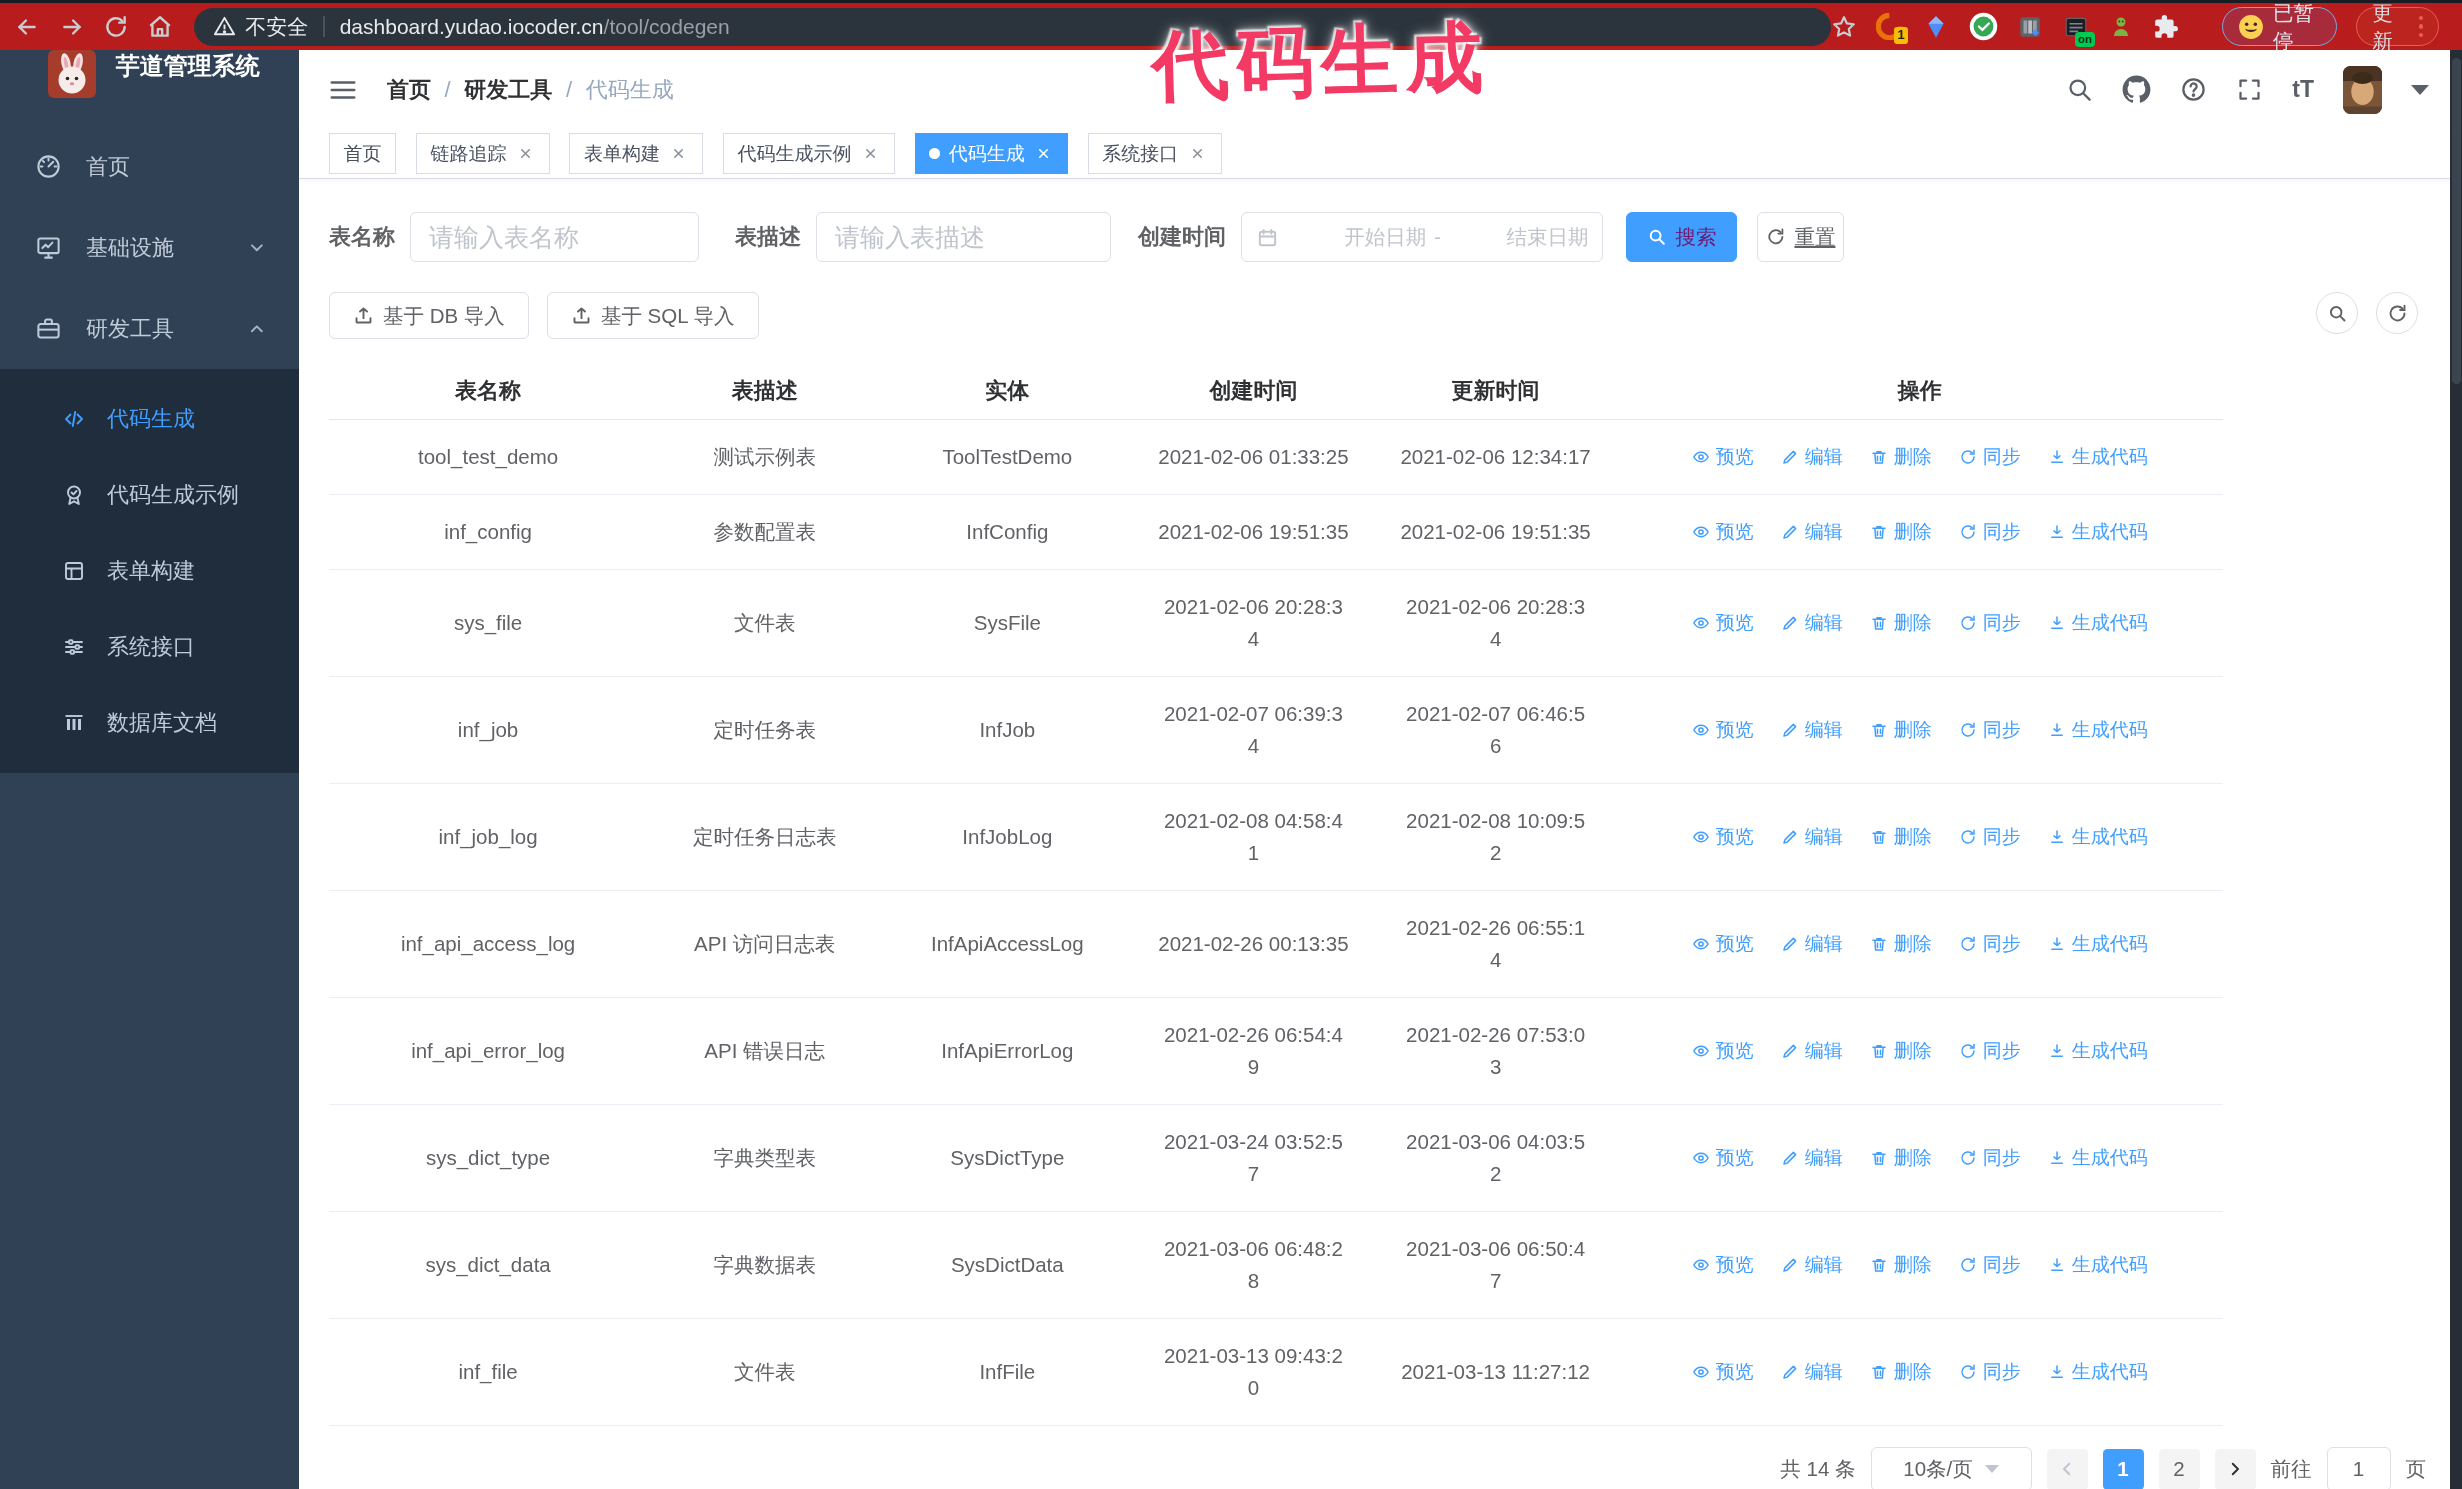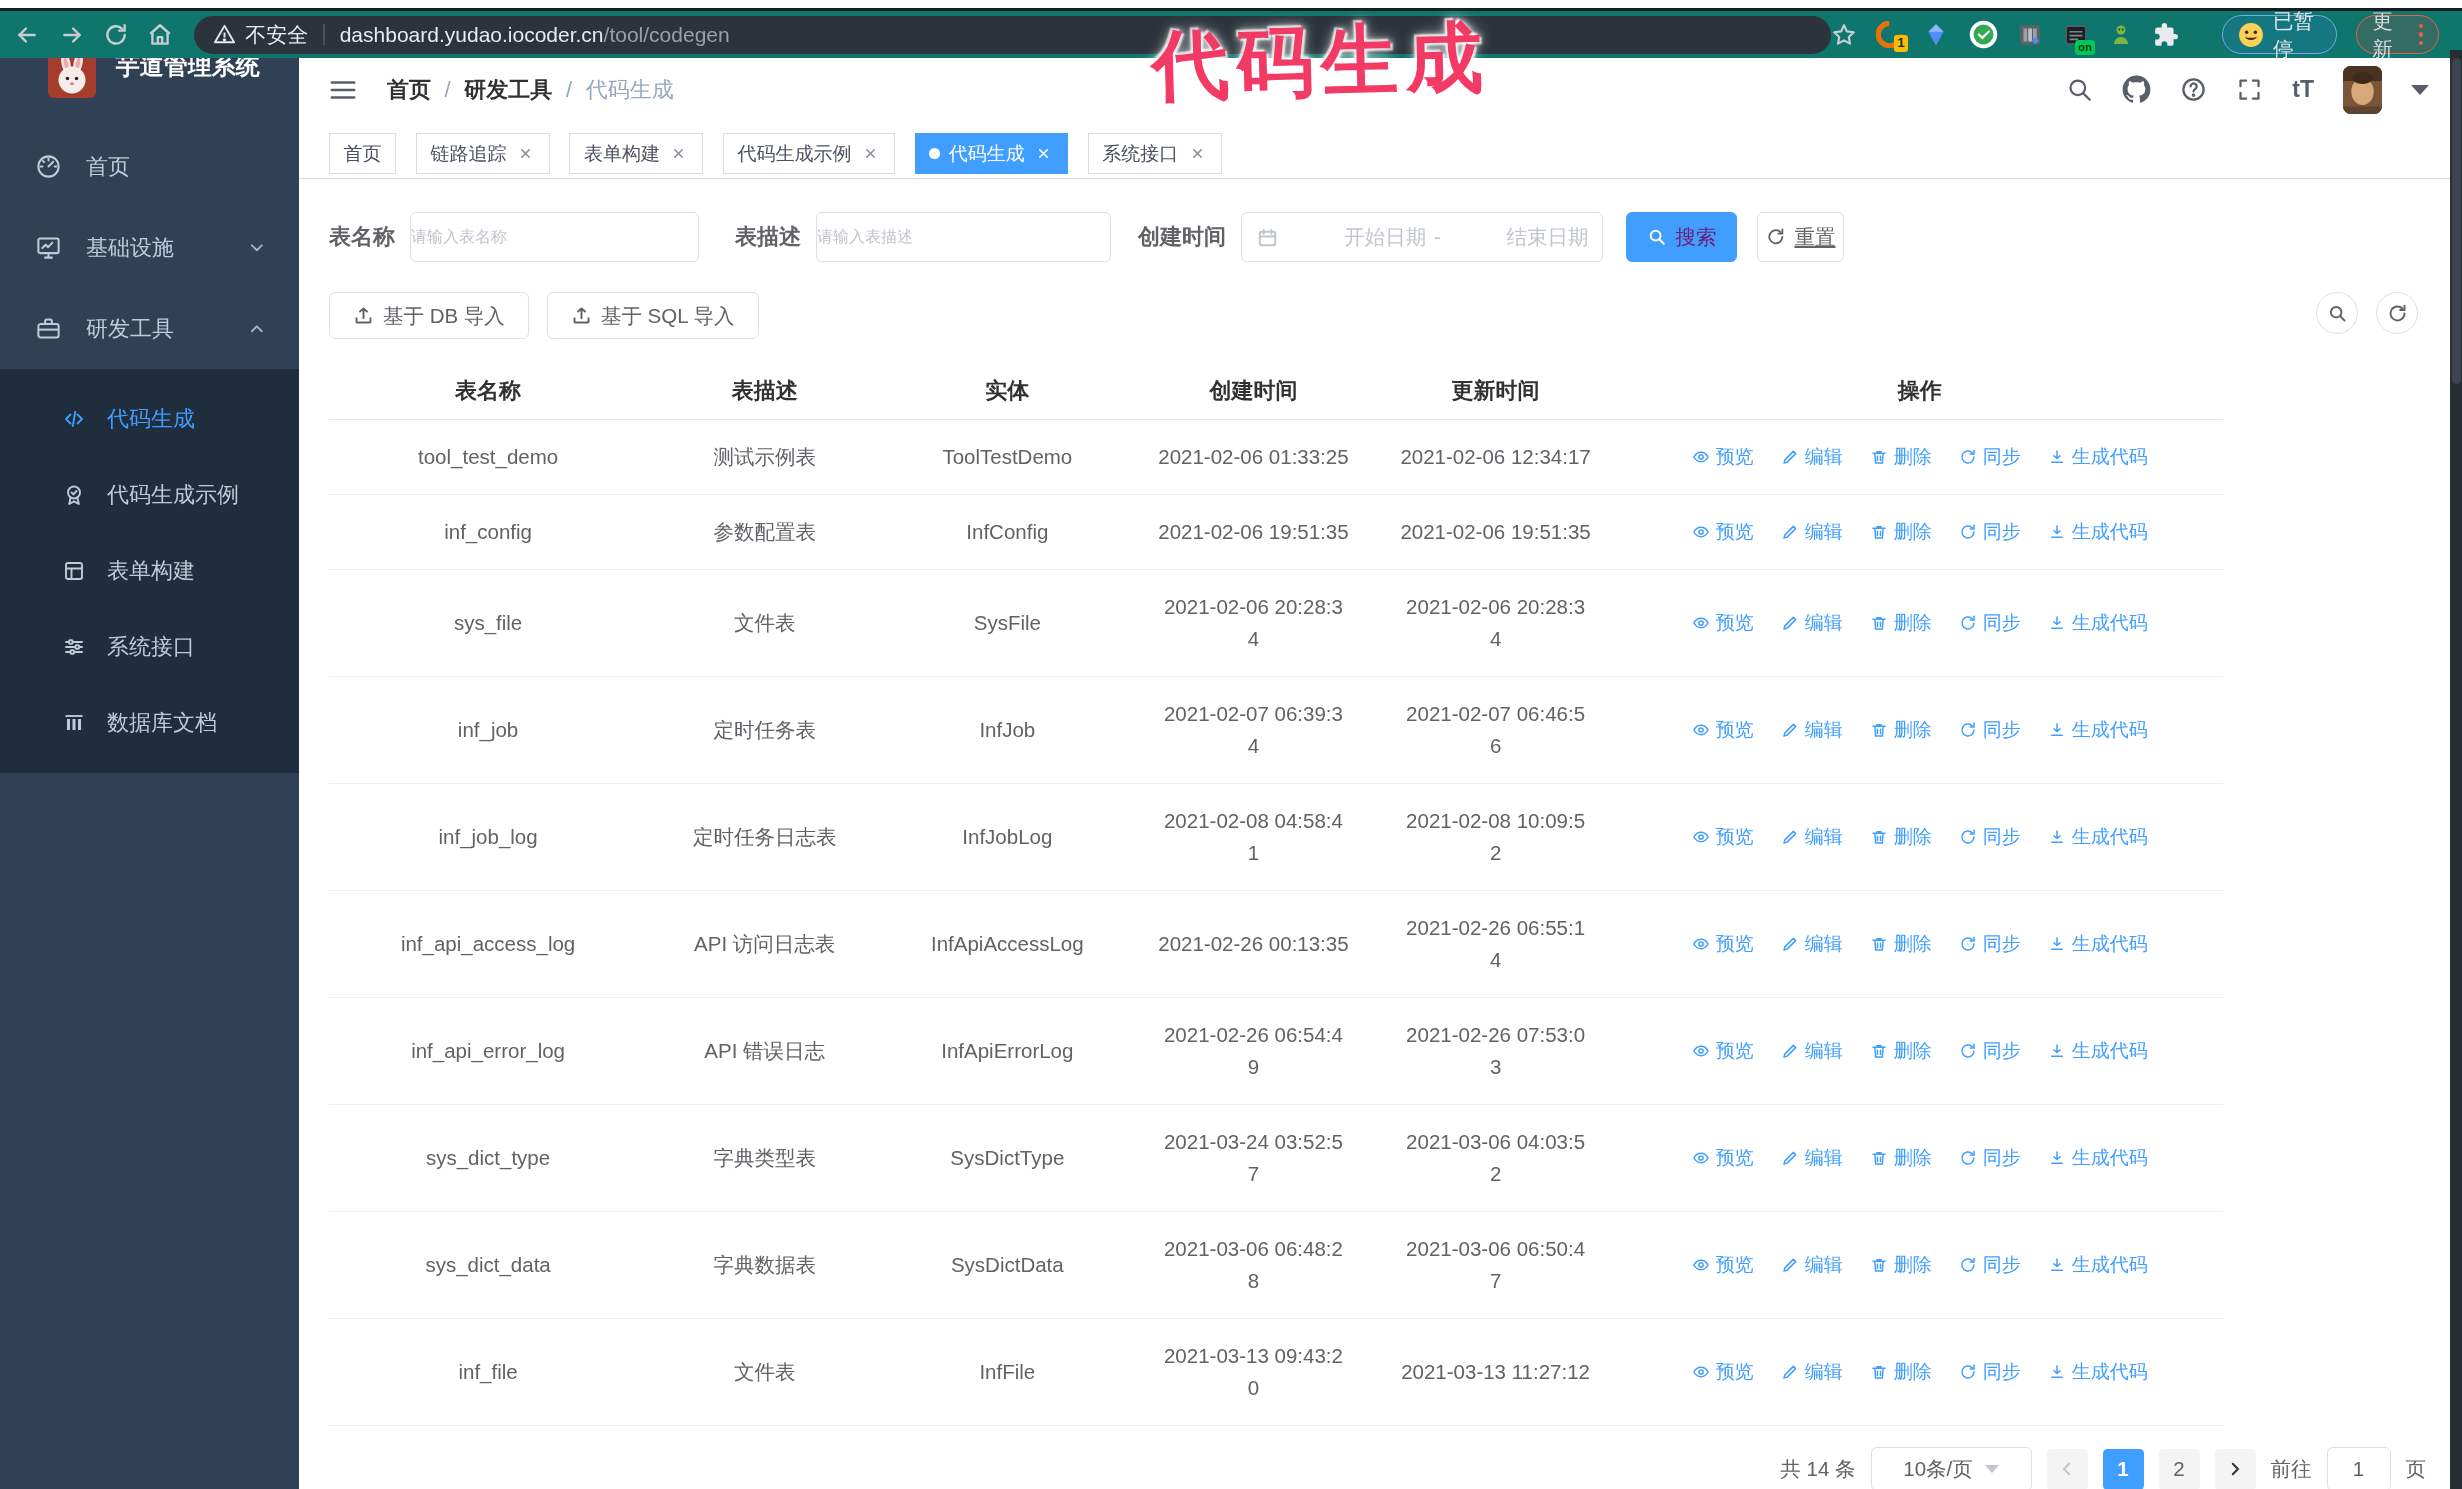--- a/index.html
+++ b/index.html
@@ -1,21 +1,21 @@
 <!DOCTYPE html>
 <html style="font-size:12px"><head>
 <meta charset="utf-8">
 <style>
   * { margin:0; padding:0; box-sizing:border-box; }
   html,body { width:2462px; height:1490px; overflow:hidden; }
   body { font-family:"Liberation Sans","DejaVu Sans",sans-serif; background:#fff; position:relative; }
   svg { display:block; }
 
   
-  .chrome { position:absolute; left:0; top:8px; width:2462px; height:50px; background:#0f766e; border-top:3.8px solid #171d23; display:flex; align-items:center; z-index:5; }
+  .chrome { position:absolute; left:0; top:0; width:2462px; height:50px; background:#b91c1c; border-top:3.8px solid #171d23; display:flex; align-items:center; z-index:5; }
   .chrome .navbtn { width:36px; height:36px; margin-left:10.6px; display:flex; align-items:center; justify-content:center; color:#c8cdd2; }
   .omnibox { margin-left:16.7px; height:38px; flex:0 0 1637px; background:#2b333c; border-radius:19.7px; display:flex; align-items:center; padding:0 19.7px; color:#e8eaed; }
   .sec-chip { display:flex; align-items:center; gap:9px; }
   .sec-chip .sec-text { font-size:21px; color:#e8eaed; }
   .omni-divider { width:1.5px; height:21px; background:#4a535c; margin:0 15px; }
   .url { font-size:21px; }
   .url .host { color:#e8eaed; }
   .url .path { color:#9aa0a6; }
   .chrome-right { display:flex; align-items:center; margin-left:auto; margin-right:23px; gap:19.7px; }
   .ext-ic { width:29px; height:29px; position:relative; display:flex; align-items:center; justify-content:center; }
@@ -66,21 +66,21 @@
   .tag.active { background:#409eff; border-color:#409eff; color:#fff; }
   .tag-dot { width:10.6px; height:10.6px; border-radius:50%; background:#fff; }
   .tag-close { display:flex; align-items:center; justify-content:center; width:19.7px; height:19.7px; border-radius:50%; }
   .tag-close svg { stroke:#8a919c; }
   .tag.active .tag-close svg { stroke:#fff; }
 
   
   .content { position:absolute; left:299px; top:179px; right:12px; bottom:0; background:#fff; padding:33px 15px 0 30px; }
   .filter-row { display:flex; align-items:center; }
   .f-label { font-size:22px; color:#606266; font-weight:bold; }
-  .f-input { height:50px; border:1.5px solid #dcdfe6; border-radius:6px; font-size:16px; color:#0369a1; padding:0 0; outline:none; font-family:inherit; }
+  .f-input { height:50px; border:1.5px solid #dcdfe6; border-radius:6px; font-size:25px; color:#0369a1; padding:0 18px; outline:none; font-family:inherit; }
   .f-input::placeholder { color:#c0c4cc; }
   .inp-name { width:289px; margin-left:15px; margin-right:36px; }
   .inp-desc { width:295px; margin-left:15px; margin-right:27px; }
   .daterange { margin-left:15px; width:362px; height:50px; border:1.5px solid #dcdfe6; border-radius:6px; display:flex; align-items:center; padding:0 13.6px; gap:7.6px; }
   .dr-ph { font-size:20.5px; color:#c0c4cc; flex:1; text-align:right; }
   .dr-sep { font-size:20.5px; color:#c0c4cc; }
   .btn { display:inline-flex; align-items:center; justify-content:center; gap:9px; height:50px; border-radius:6px; font-size:20.5px; cursor:pointer; border:1.5px solid #dcdfe6; background:#fff; color:#606266; }
   .btn-primary { background:#409eff; border-color:#409eff; color:#701a75; }
   .btn-search { margin-left:23px; padding:0 19.7px; }
   .btn-reset { margin-left:19.7px; padding:0 8px;text-decoration:underline; }

